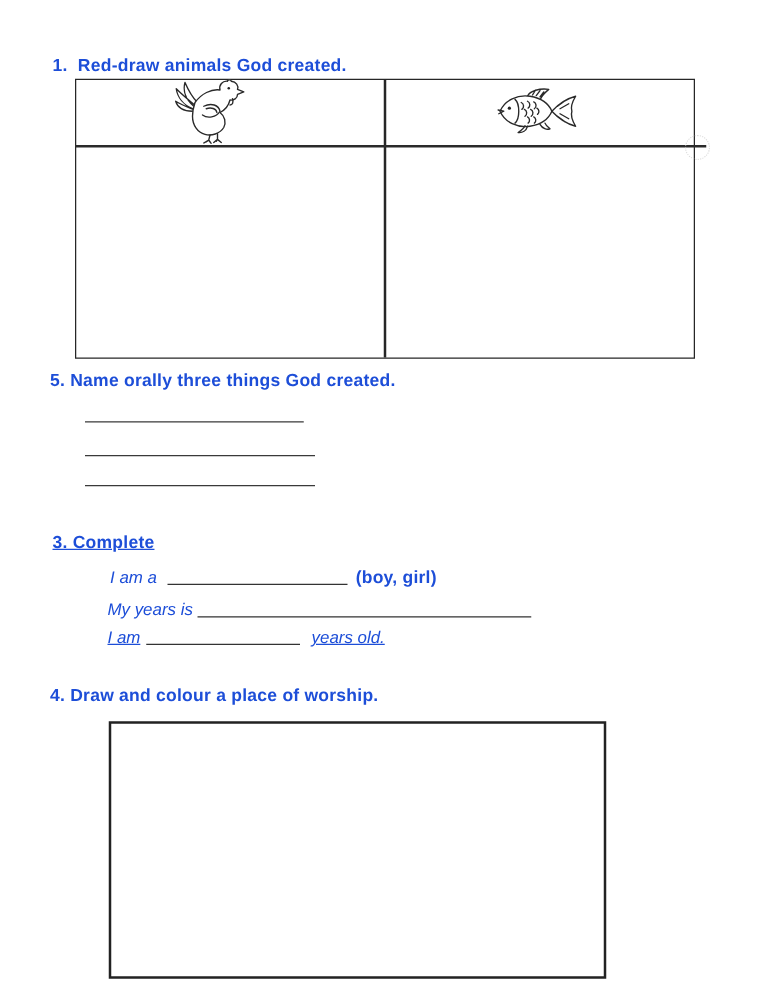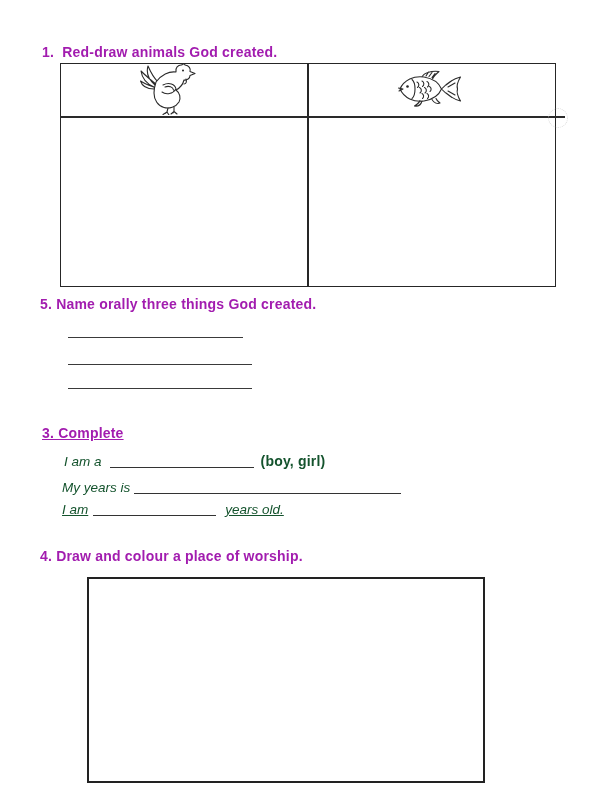--- a/index.html
+++ b/index.html
@@ -11,21 +11,21 @@
     font-family: "Liberation Sans", sans-serif;
     color: #1c1c1c;
     overflow: hidden;
   }
   .heading {
     position: absolute;
     font-weight: bold;
     font-size: 14px;
     letter-spacing: 0.2px;
     white-space: pre;
-    color: #a21caf;
+    color: #1d4ed8;
   }
   
   #q1-table {
     position: absolute;
     left: 60px; top: 63px;
     width: 496px; height: 224px;
     border: 1.6px solid #262626;
     box-sizing: border-box;
     background: #ffffff;
   }
@@ -63,21 +63,22 @@
   }
   #answer-line-1 { top: 337px; width: 175px; }
   #answer-line-2 { top: 364px; width: 184px; }
   #answer-line-3 { top: 388px; width: 184px; }
   
   .fill-row {
     position: absolute;
     font-size: 13.5px;
     font-style: italic;
     white-space: nowrap;
-    color: #14532d;
+    color: #1d4ed8;
+    margin-left: 24px;
   }
   #fill-row-a { left: 64px; top: 453px; }
   #fill-row-b { left: 62px; top: 479px; }
   #fill-row-c { left: 62px; top: 501px; text-decoration: underline; }
   .blank {
     display: inline-block;
     height: 12px;
     border-bottom: 1.3px solid #333333;
     transform: translateY(2px);
   }

